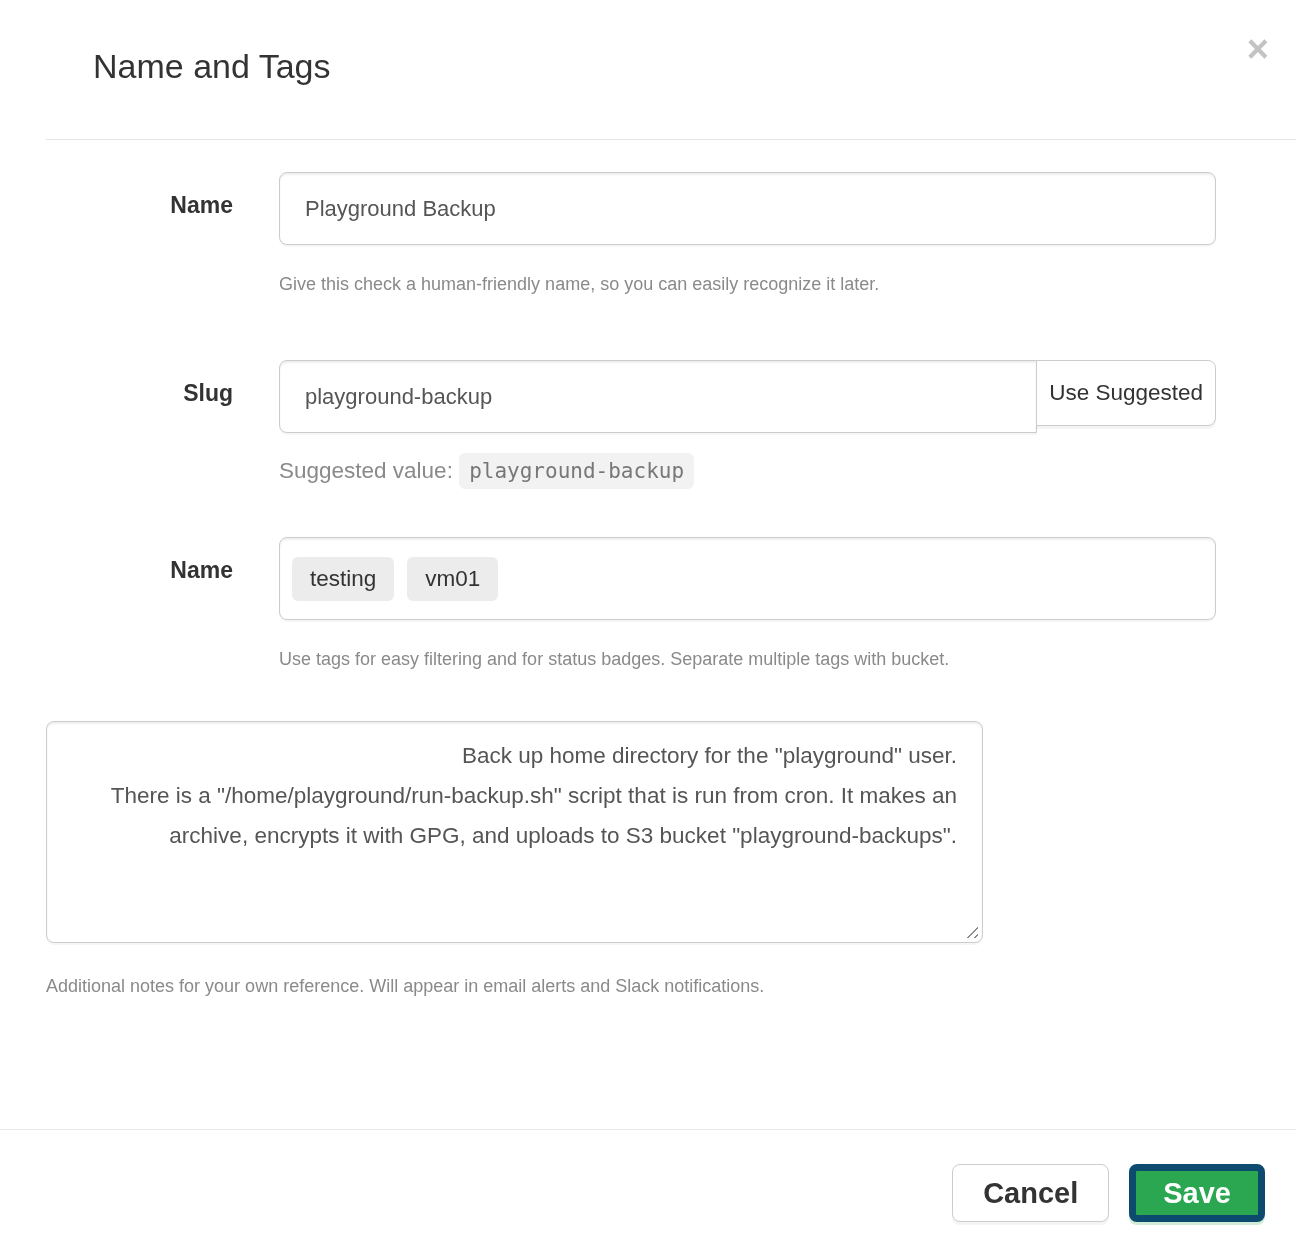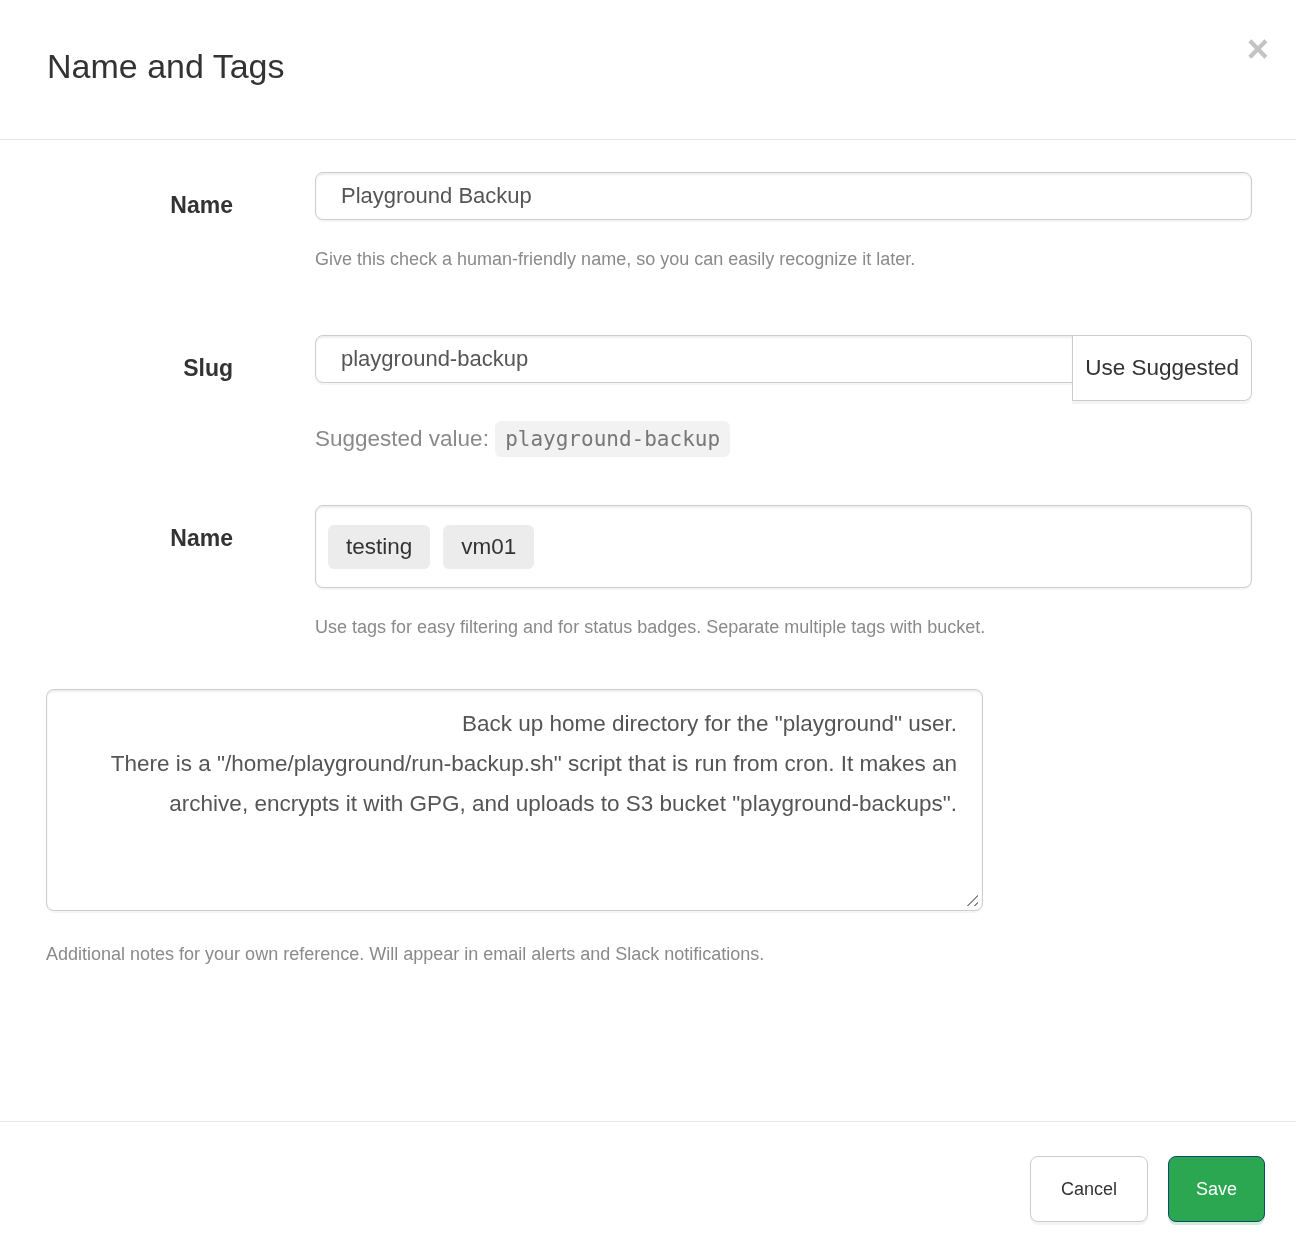--- a/index.html
+++ b/index.html
@@ -15,20 +15,21 @@
     background: #fff;
     overflow: hidden;
   }
 
   
   .modal-header {
     position: relative;
     padding: 48px 33px 55px 47px;
     border-bottom: 1px solid #e5e5e5;
     flex: 0 0 auto;
+    margin-left: 46px;
   }
   .modal-title {
     font-size: 34px;
     font-weight: 400;
     line-height: 36px;
     color: #333;
   }
   .close-btn {
     position: absolute;
     top: 30px; right: 27px;
@@ -42,41 +43,40 @@
   }
 
   
   .modal-body {
     flex: 1 1 auto;
     padding: 32px 0 0 0;
   }
   .form-row {
     display: flex;
     align-items: flex-start;
-    gap: 36px;
   }
   .label-col {
     flex: 0 0 233px;
     text-align: right;
   }
   .control-col {
     margin-left: 46px;
     width: 937px;
   }
   .form-label {
     display: inline-block;
     padding-top: 20px;
     font-size: 23px;
     font-weight: bold;
     color: #333;
     line-height: 26px;
   }
   .text-input {
     width: 100%;
-    height: 48px;
+    height: 73px;
     border: 1px solid #ccc;
     border-radius: 8px;
     padding: 0 25px;
     font-size: 22px;
     color: #555;
     font-family: "Liberation Sans", sans-serif;
     background: #fff;
     box-shadow: inset 0 2px 2px rgba(0,0,0,0.065), 0 2px 0 rgba(0,0,0,0.035);
     outline: none;
   }
@@ -188,37 +188,38 @@
   .modal-footer {
     flex: 0 0 auto;
     border-top: 1px solid #e9e9e9;
     padding: 34px 31px 32px 31px;
     display: flex;
     justify-content: flex-end;
     align-items: flex-start;
     gap: 20px;
   }
   .btn {
-    height: 66px;
-    border-radius: 8px;
-    font-size: 18px;
+    height: 58px;
+    border-radius: 8px;
+    font-size: 29px;
     font-family: "Liberation Sans", sans-serif;
     cursor: pointer;
     line-height: 1;
+    font-weight: bold;
   }
   .btn-cancel {
     background: #fff;
     border: 1px solid #ccc;
     color: #333;
     padding: 0 30px;
     box-shadow: 0 3px 0 rgba(0,0,0,0.045);
   }
   .btn-save {
     background: #2aa750;
-    border: 1px solid #0c4a6e;
+    border: 7px solid #0c4a6e;
     color: #fff;
     padding: 0 27px;
     box-shadow: 0 3px 0 rgba(42,167,80,0.22);
   }
 </style>
 </head>
 <body>
 
 <div class="modal-dialog">
 

